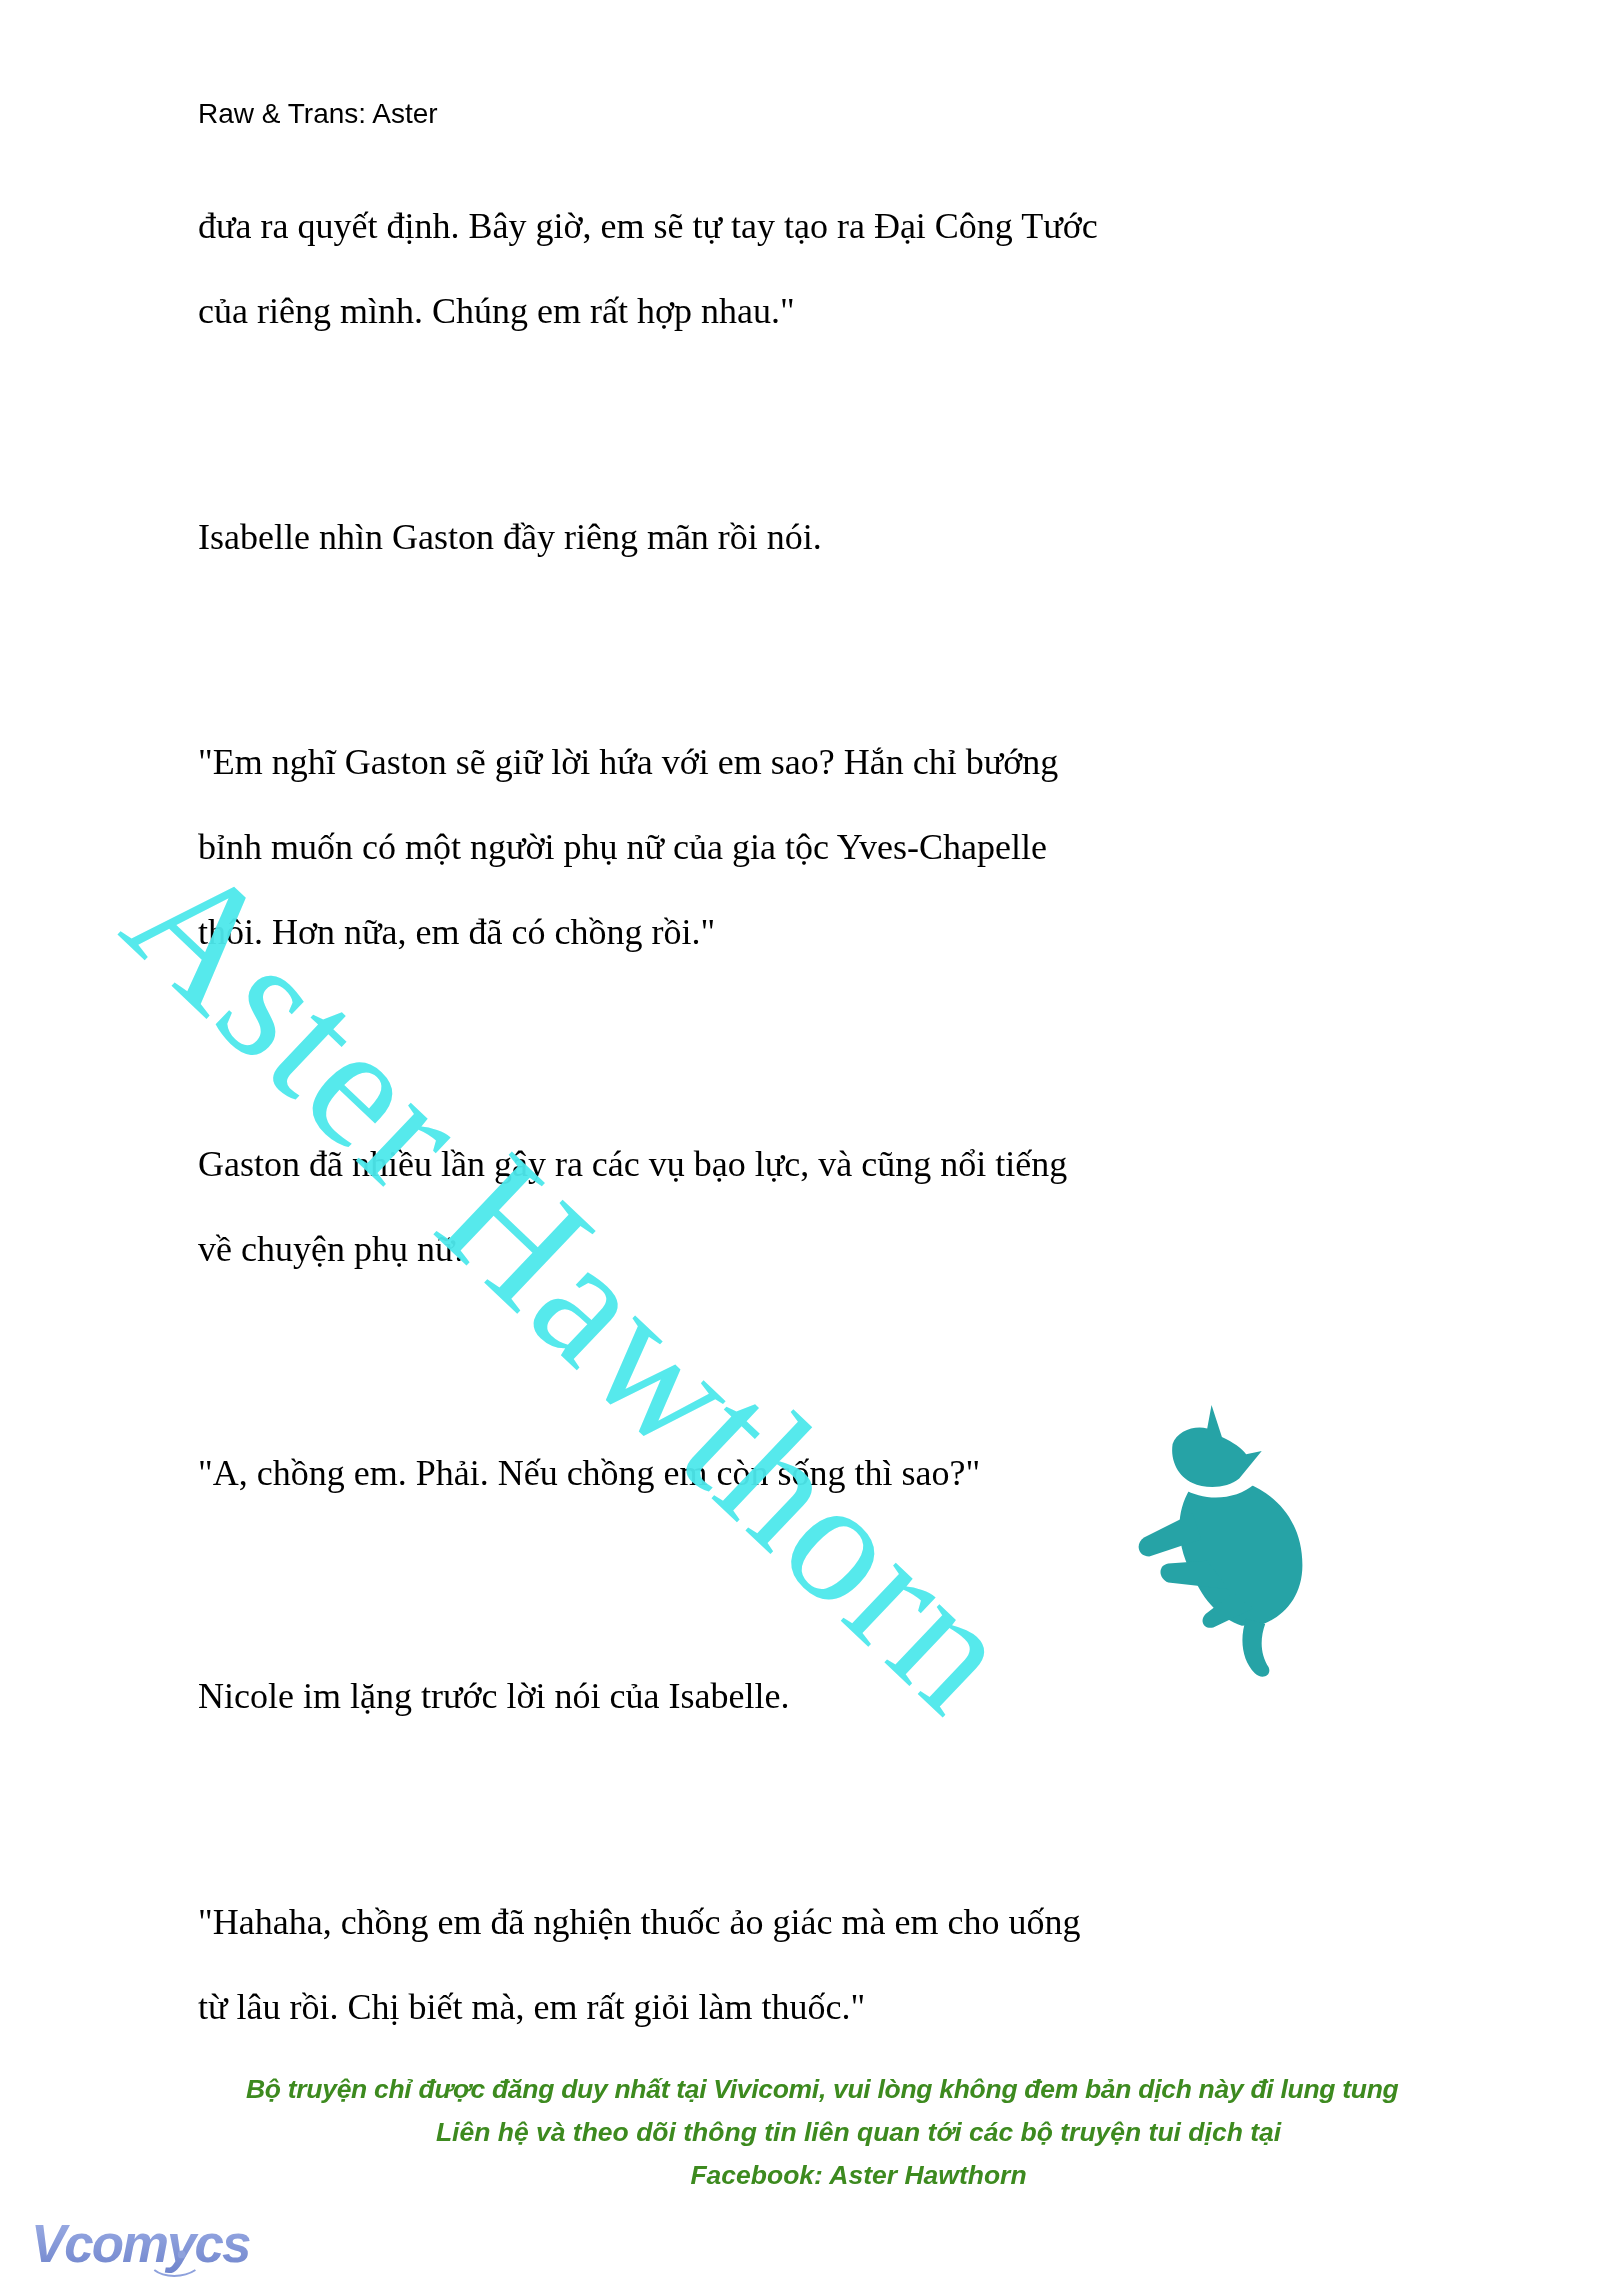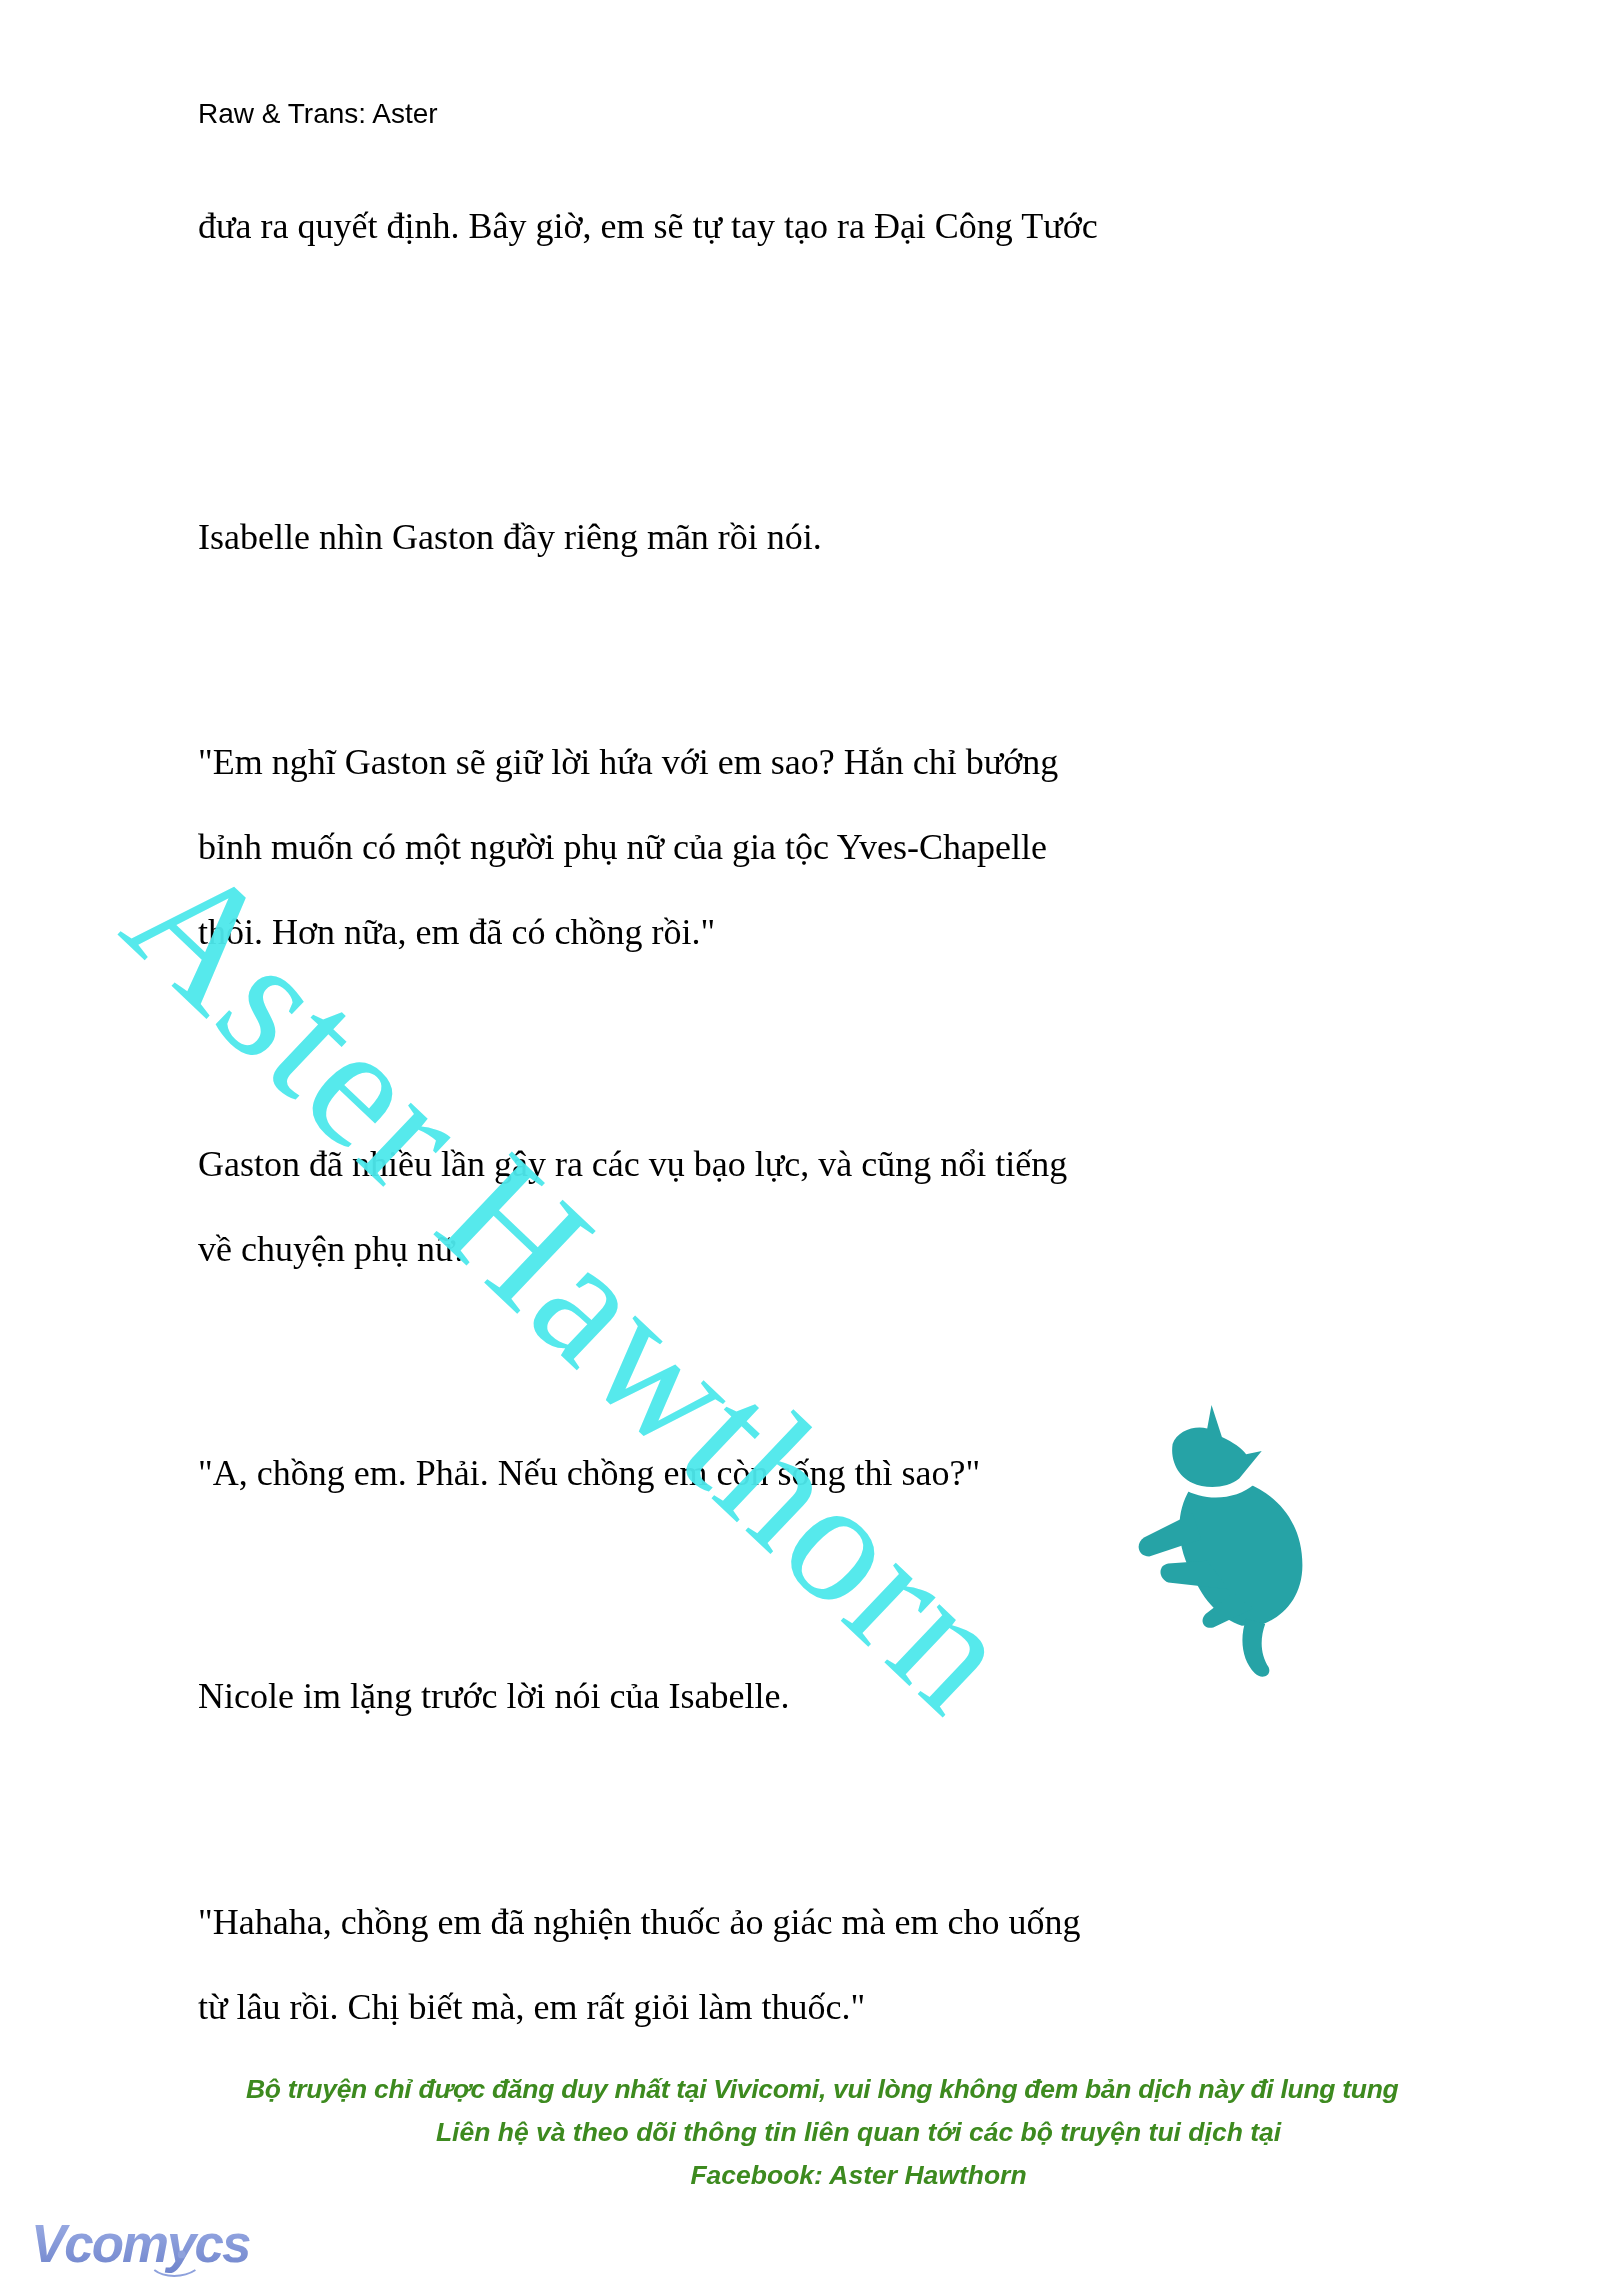--- a/index.html
+++ b/index.html
@@ -99,20 +99,21 @@
   </style>
 </head>
 <body>
 
 <div class="page">
 
   <div class="header-credit">Raw &amp; Trans: Aster</div>
 
   <div class="para" style="top:184px;">
     <span class="line">đưa ra quyết định. Bây giờ, em sẽ tự tay tạo ra Đại Công Tước</span>
+    <span class="line">của riêng mình. Chúng em rất hợp nhau."</span>
   </div>
 
   <div class="para" style="top:495px;">
     <span class="line">Isabelle nhìn Gaston đầy riêng mãn rồi nói.</span>
   </div>
 
   <div class="para" style="top:720px;">
     <span class="line">"Em nghĩ Gaston sẽ giữ lời hứa với em sao? Hắn chỉ bướng</span>
     <span class="line">bỉnh muốn có một người phụ nữ của gia tộc Yves-Chapelle</span>
     <span class="line">thôi. Hơn nữa, em đã có chồng rồi."</span>

